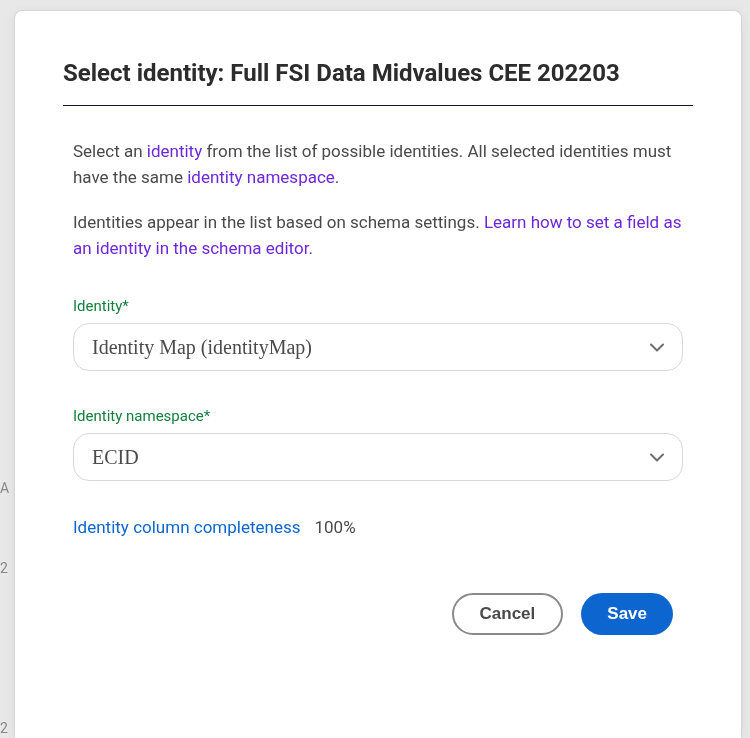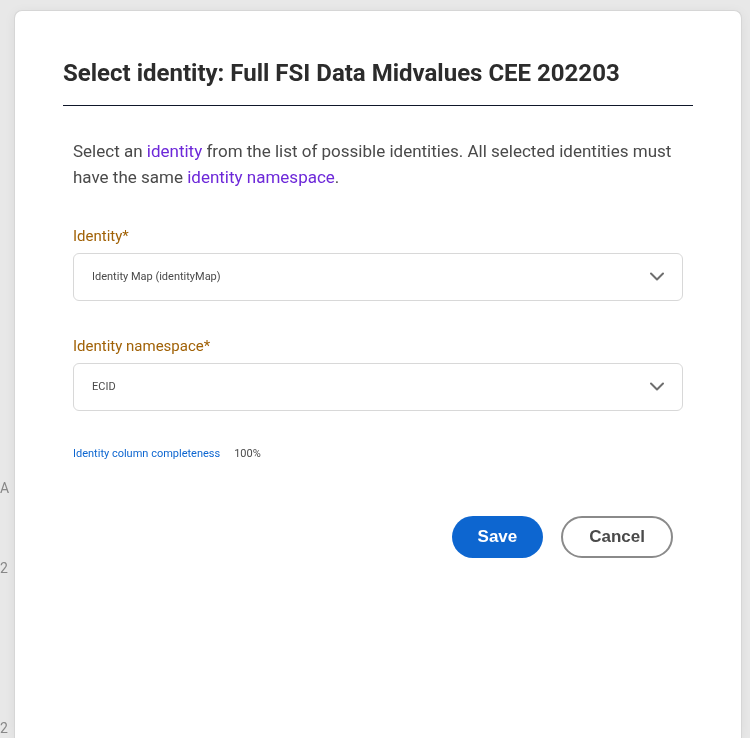--- a/index.html
+++ b/index.html
@@ -64,52 +64,53 @@
     .intro-text a, .link {
       color: #6d28d9;
       text-decoration: none;
       cursor: pointer;
     }
     .field-group {
       margin-top: 36px;
     }
     .field-label {
       font-size: 15px;
-      color: #a16207;
+      color: #15803d;
       margin-bottom: 8px;
       display: block;
     }
     .select {
       width: 100%;
       border: 1px solid #d8d8d8;
-      border-radius: 6px;
+      border-radius: 16px;
       background: #fff;
       height: 48px;
       display: flex;
       align-items: center;
       justify-content: space-between;
       padding: 0 18px;
       cursor: pointer;
-      font-size: 11px;
-      color: #4a4a4a;
+      font-size: 20px;
+      color: #4a4a4a;
+      font-family: Liberation Serif, serif;
     }
     .chevron {
       width: 14px;
       height: 14px;
       display: inline-flex;
       align-items: center;
       justify-content: center;
     }
     .chevron svg {
       width: 14px;
       height: 9px;
     }
     .completeness-row {
       margin-top: 36px;
-      font-size: 11px;
+      font-size: 17px;
       display: flex;
       align-items: center;
       gap: 14px;
     }
     .completeness-label {
       color: #0d66d0;
       cursor: pointer;
     }
     .completeness-value {
       color: #4a4a4a;
@@ -152,20 +153,23 @@
   <span class="backdrop-hint bh3">2</span>
 </div>
 
 <div class="dialog">
   <div class="dialog-inner">
     <h1 class="dialog-title">Select identity: Full FSI Data Midvalues CEE 202203</h1>
 
     <div class="content">
       <p class="intro-text">
         <span>Select an </span><a class="link">identity</a><span> from the list of possible identities. All selected identities must have the same </span><a class="link">identity namespace</a><span>.</span>
+      </p>
+      <p class="intro-text">
+        <span>Identities appear in the list based on schema settings. </span><a class="link">Learn how to set a field as an identity in the schema editor.</a>
       </p>
 
       <div class="field-group">
         <label class="field-label">Identity*</label>
         <div class="select">
           <span>Identity Map (identityMap)</span>
           <span class="chevron">
             <svg viewBox="0 0 14 9" fill="none">
                 <path d="M1 1.5L7 7.5L13 1.5" stroke="#6e6e6e" stroke-width="2" stroke-linecap="round" stroke-linejoin="round"></path>
               </svg>
@@ -184,18 +188,18 @@
           </span>
         </div>
       </div>
 
       <div class="completeness-row">
         <span class="completeness-label">Identity column completeness</span>
         <span class="completeness-value">100%</span>
       </div>
 
       <div class="footer">
+        <button class="btn btn-secondary">Cancel</button>
         <button class="btn btn-primary">Save</button>
-        <button class="btn btn-secondary">Cancel</button>
       </div>
     </div>
   </div>
 </div>
 
 </body></html>

